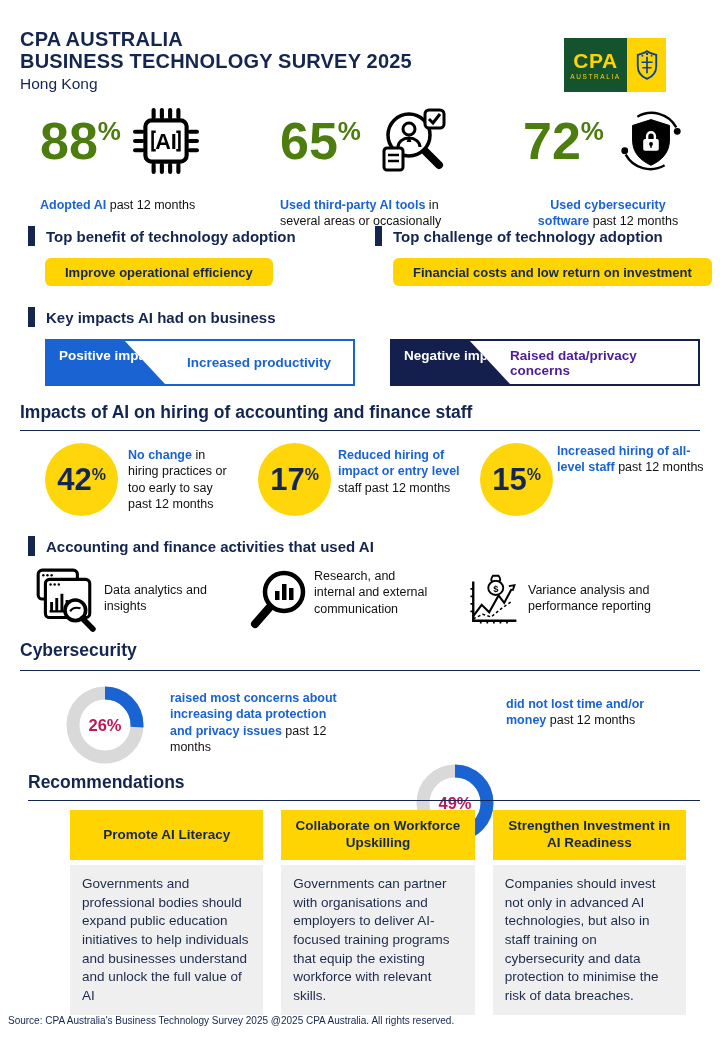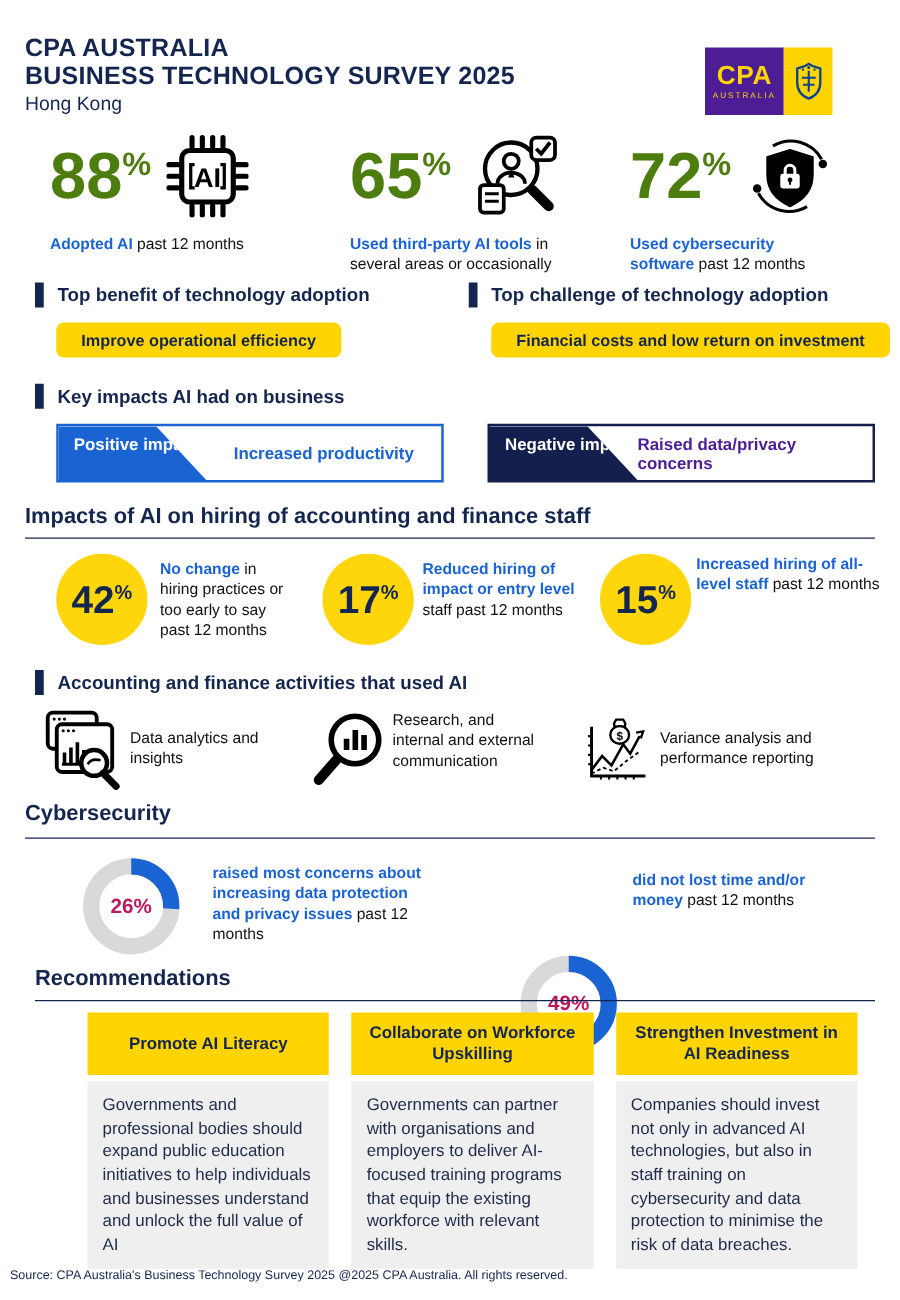--- a/index.html
+++ b/index.html
@@ -8,30 +8,30 @@
     position:relative; width:720px; height:1040px; background:#fff;
     font-family:"Liberation Sans", sans-serif; color:#111; overflow:hidden;
   }
   .abs { position:absolute; }
   .blue { color:#1a63d2; }
   .hl { color:#1a63d2; font-weight:bold; }
   
   .title-line { font-size:20px; font-weight:bold; color:#14264f; line-height:22px; letter-spacing:.2px; }
   .subtitle { font-size:15.5px; color:#14264f; margin-top:3px; }
   .logo { display:flex; width:102px; height:54px; }
-  .logo-blue { width:63px; background:#4c1d95; display:flex; flex-direction:column; align-items:center; justify-content:center; }
+  .logo-blue { width:63px; background:#14532d; display:flex; flex-direction:column; align-items:center; justify-content:center; }
   .logo-cpa { color:#ffd400; font-weight:bold; font-size:21px; line-height:21px; letter-spacing:.5px; }
   .logo-aus { color:#ffd400; font-size:6.5px; letter-spacing:1.6px; margin-top:2px; }
   .logo-yellow { width:39px; background:#ffd400; display:flex; align-items:center; justify-content:center; }
   
   .stat-top { display:flex; align-items:center; gap:12px; height:74px; }
   .stat-num { display:flex; align-items:flex-start; color:#4d7c0f; font-weight:bold; line-height:1; }
   .stat-num .n { font-size:52px; }
   .stat-num .u { font-size:26px; margin-top:3px; }
-  .stat-label { margin-top:9px; font-size:12.5px; line-height:1.28; color:#111; }
+  .stat-label { margin-top:19px; font-size:12.5px; line-height:1.28; color:#111; }
   
   .bar-heading { display:flex; align-items:center; gap:11px; }
   .vbar { width:7px; height:20px; background:#14264f; flex:none; }
   .bar-heading .t { font-size:15px; font-weight:bold; color:#14264f; }
   .pill { height:28px; background:#ffd400; border-radius:6px; display:inline-flex; align-items:center;
           padding:0 20px; font-size:13px; font-weight:bold; color:#14264f; white-space:nowrap; }
   
   .impact-box { position:absolute; width:310px; height:47px; background:#fff; }
   .impact-label { position:absolute; left:0; top:0; bottom:0; width:118px; color:#fff; font-weight:bold;
                   font-size:13.5px; line-height:1.25; padding:7px 0 0 12px;
@@ -133,21 +133,21 @@
           <rect x="11" y="45" width="19" height="22" rx="3" fill="#fff" stroke="#000" stroke-width="3"></rect>
           <path d="M15 52 H26 M15 58 H26" stroke="#000" stroke-width="2.5"></path>
         </svg>
       </span>
     </div>
     <div class="stat-label">
       <span class="hl">Used third-party AI tools</span><span> in several areas or occasionally</span>
     </div>
   </div>
 
-  <div class="abs" style="left:504px; top:104px; width:170px;">
+  <div class="abs" style="left:523px; top:104px; width:170px;text-align:center;">
     <div class="stat-top">
       <div class="stat-num">
         <span class="n">72</span>
         <span class="u">%</span>
       </div>
       <span>
         <svg width="70" height="70" viewBox="0 0 72 72">
           <path d="M22 11 A29 29 0 0 1 62 22" fill="none" stroke="#000" stroke-width="2.5"></path>
           <circle cx="63" cy="26" r="3.5" fill="#000"></circle>
           <path d="M50 61 A29 29 0 0 1 10 50" fill="none" stroke="#000" stroke-width="2.5"></path>

